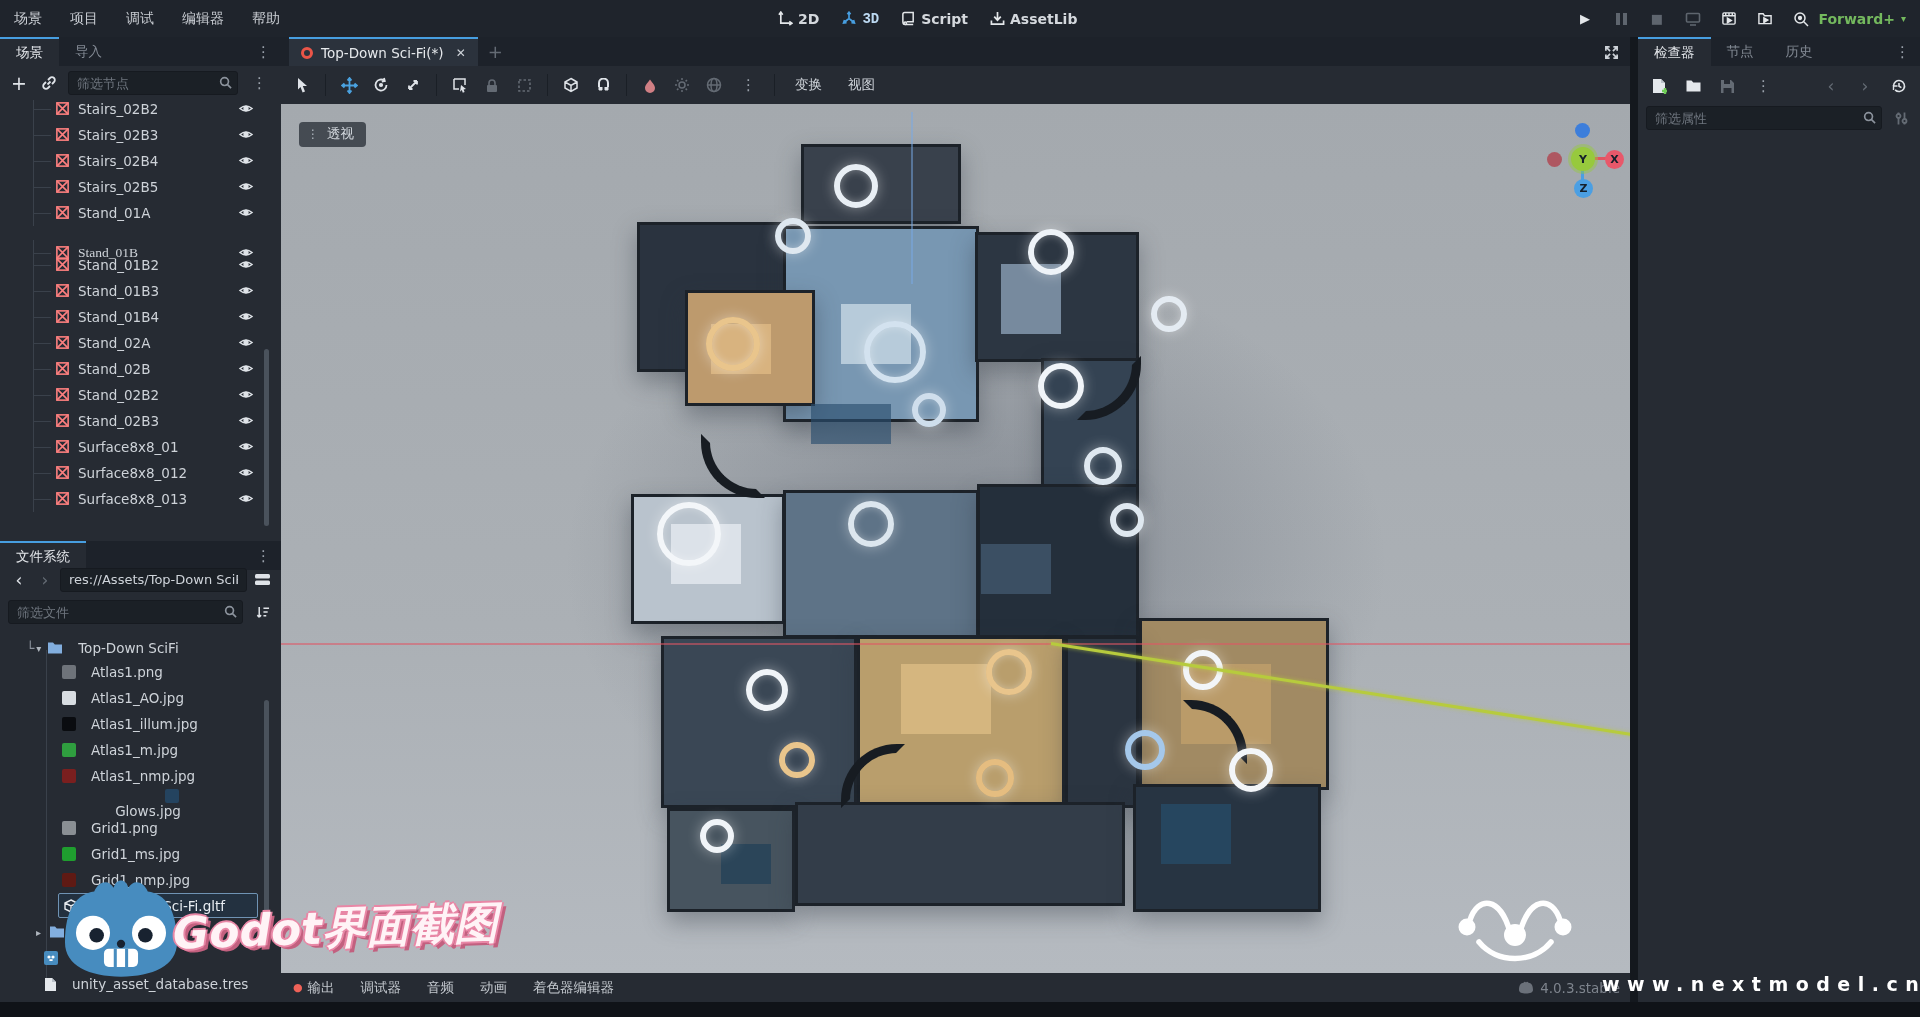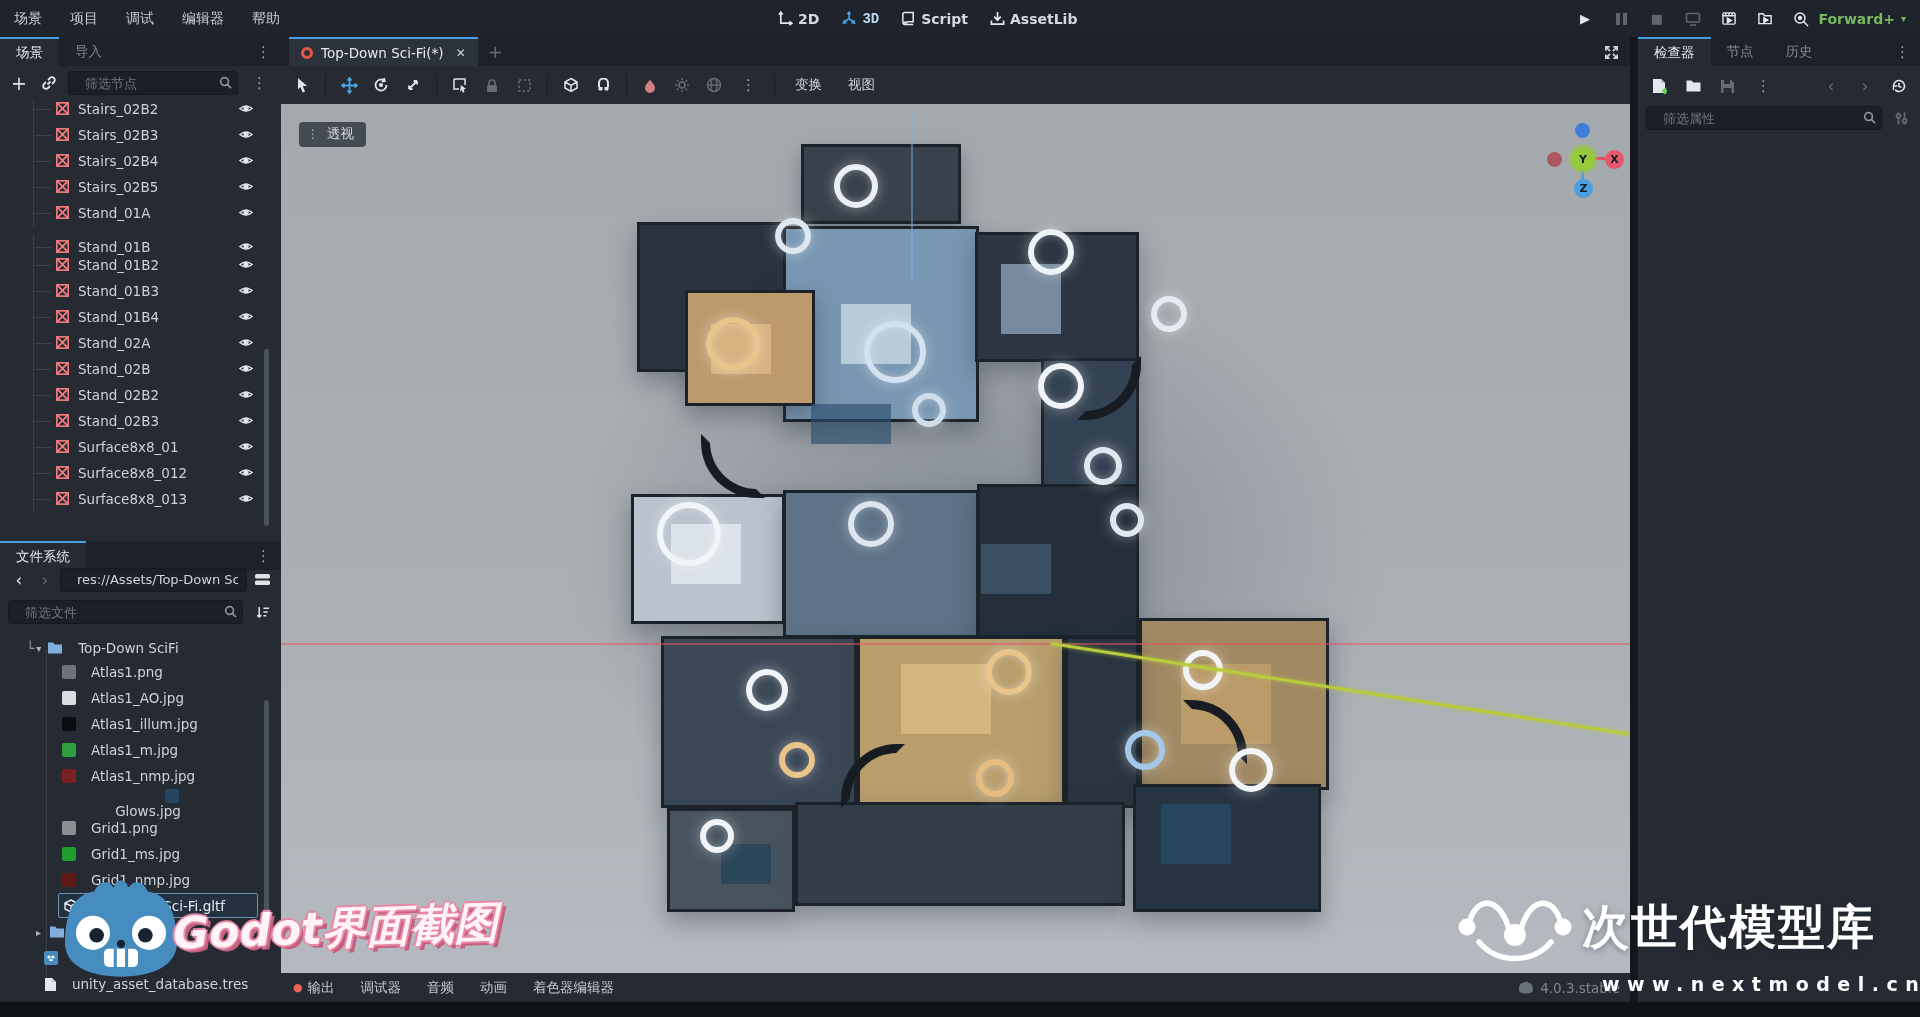--- a/index.html
+++ b/index.html
@@ -34,21 +34,21 @@
   .toolrow { display:flex; align-items:center; gap:8px; padding:0 8px; }
   .tbtn { min-width:22px; height:24px; display:flex; align-items:center; justify-content:center; color:#dfe3e8; }
   .tbtn.dim { color:#646b74; }
   .tbtn.blue { color:#4aa2e0; }
   .tbtn.red { color:#d07f84; }
   svg.ic { display:block; }
 
   .searchbox { position:relative; flex:1; }
   .searchbox input, .pathbox input {
      width:100%; height:24px; background:#1b2026; border:1px solid #161a20; border-radius:3px;
-     color:#cfd4da; font-size:13px; padding:0 24px 0 16px; font-family:inherit; outline:none; }
+     color:#cfd4da; font-size:13px; padding:0 24px 0 8px; font-family:inherit; outline:none; }
   .searchbox input::placeholder { color:#6f767f; }
   .mag { position:absolute; right:6px; top:5px; }
 
   
   #scene-tree { position:relative; height:433px; overflow:hidden; }
   .treerow { position:absolute; left:0; width:231px; height:26px; display:flex; align-items:center; }
   .treerow .vguide { position:absolute; left:33px; top:0; width:1px; height:26px; background:#3a414b; }
   .treerow .stub { position:absolute; left:33px; top:13px; width:18px; height:1px; background:#3a414b; }
   .treerow .nicon { position:absolute; left:55px; top:5px; color:#fc7f7f; }
   .treerow .nname { position:absolute; left:78px; color:#ced3d9; font-size:13.5px; white-space:nowrap; }
@@ -272,21 +272,21 @@
         <span class="nicon"><svg width="15" height="15" viewBox="0 0 16 16" fill="none" stroke="currentColor" stroke-width="1.7">
             <rect x="2" y="2" width="12" height="12"></rect>
             <path d="M2 2 L14 14 M14 2 L2 14"></path>
           </svg></span>
         <span class="nname">Stand_01A</span>
         <span class="eye"><svg width="16" height="15" viewBox="0 0 16 16" fill="none" stroke="currentColor" stroke-width="1.5">
             <path d="M1.5 8 Q8 2.5 14.5 8 Q8 13.5 1.5 8 Z"></path>
             <circle cx="8" cy="8" r="2.1" fill="currentColor"></circle>
           </svg></span>
       </div>
-      <div class="treerow" style="top: 134px;">
+      <div class="treerow" style="top: 140px; font-family: Liberation Serif, serif;">
         <span class="vguide"></span>
         <span class="stub"></span>
         <span class="nicon"><svg width="15" height="15" viewBox="0 0 16 16" fill="none" stroke="currentColor" stroke-width="1.7">
             <rect x="2" y="2" width="12" height="12"></rect>
             <path d="M2 2 L14 14 M14 2 L2 14"></path>
           </svg></span>
         <span class="nname">Stand_01B</span>
         <span class="eye"><svg width="16" height="15" viewBox="0 0 16 16" fill="none" stroke="currentColor" stroke-width="1.5">
             <path d="M1.5 8 Q8 2.5 14.5 8 Q8 13.5 1.5 8 Z"></path>
             <circle cx="8" cy="8" r="2.1" fill="currentColor"></circle>
@@ -834,16 +834,15 @@
 <div id="wm-right" class="abs">
   <div class="r1">
     <svg width="130" height="95" viewBox="0 0 130 95" fill="none" stroke="#ffffff" stroke-width="5.5" stroke-linecap="round">
       <path d="M58 52 C48 16 26 16 18 40"></path>
         <circle cx="15" cy="47" r="8.5" fill="#fff" stroke="none"></circle>
       <path d="M68 52 C78 16 100 16 108 40"></path>
         <circle cx="111" cy="47" r="8.5" fill="#fff" stroke="none"></circle>
       <circle cx="63" cy="55" r="11" fill="#fff" stroke="none"></circle>
       <path d="M27 62 C45 84 81 84 99 62"></path>
     </svg>
-    <span id="wm-right-title">次世代模型库</span>
   </div>
   <div id="wm-right-url">www.nextmodel.cn</div>
 </div>
 
 </body></html>

